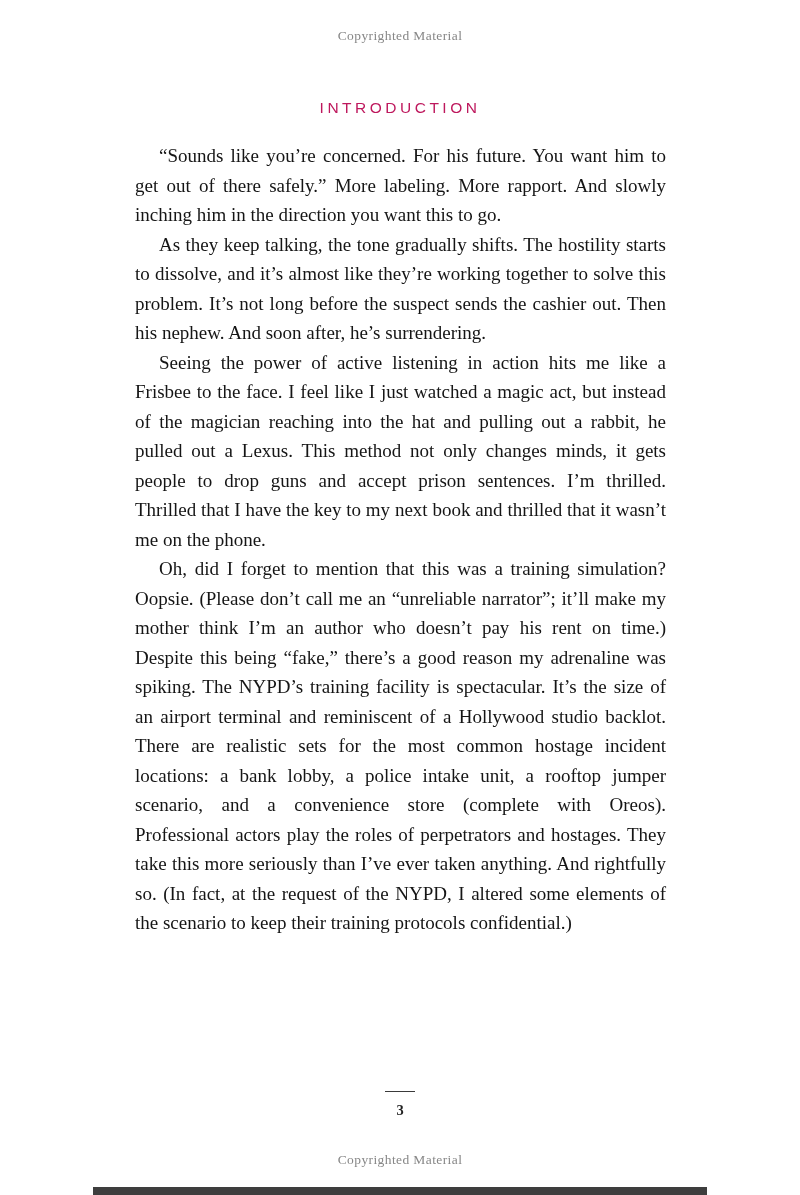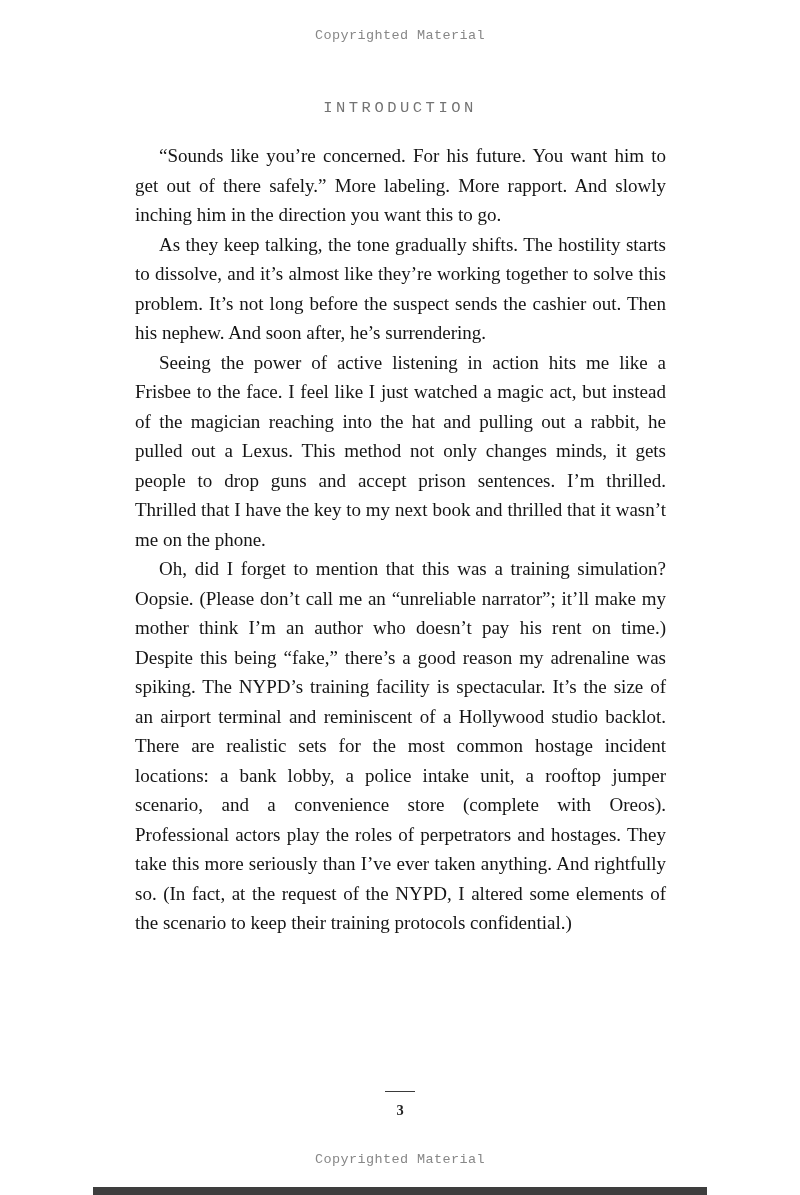--- a/index.html
+++ b/index.html
@@ -13,37 +13,37 @@
     height: 1195px;
     background: #ffffff;
     overflow: hidden;
     font-family: "Liberation Serif", serif;
   }
   .copyright {
     position: absolute;
     left: 0;
     right: 0;
     text-align: center;
-    font-family: Liberation Mono, monospace;
+    font-family: Liberation Serif, serif;
     font-size: 13.5px;
     color: #878787;
     letter-spacing: 0.4px;
   }
   .copyright.top { top: 28px; }
   .copyright.bottom { top: 1152px; }
   .chapter-heading {
     position: absolute;
     top: 99px;
     left: 0;
     right: 0;
     text-align: center;
-    font-family: Liberation Mono, monospace;
+    font-family: Liberation Sans, sans-serif;
     font-size: 15.5px;
     letter-spacing: 3.5px;
-    color: #737373;
+    color: #be185d;
     font-weight: 400;
   }
   .body-text {
     position: absolute;
     top: 141px;
     left: 135px;
     width: 531px;
     font-size: 19px;
     line-height: 29.5px;
     color: #151515;

